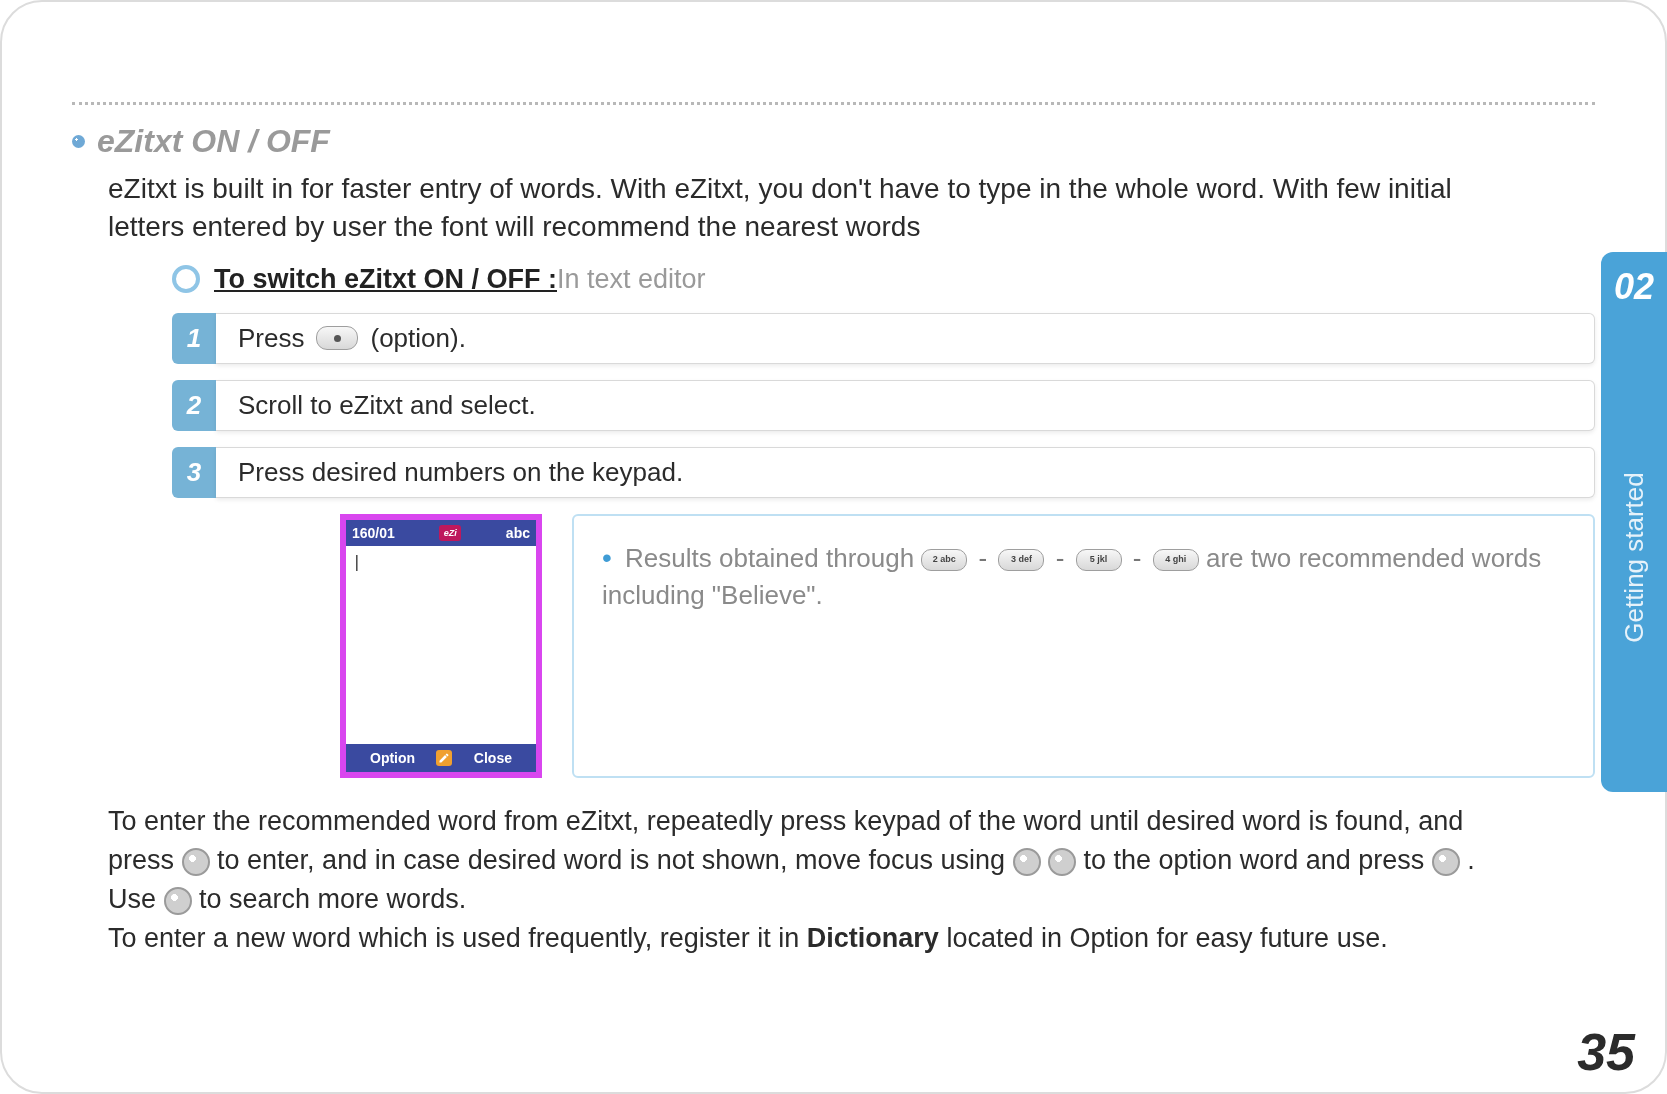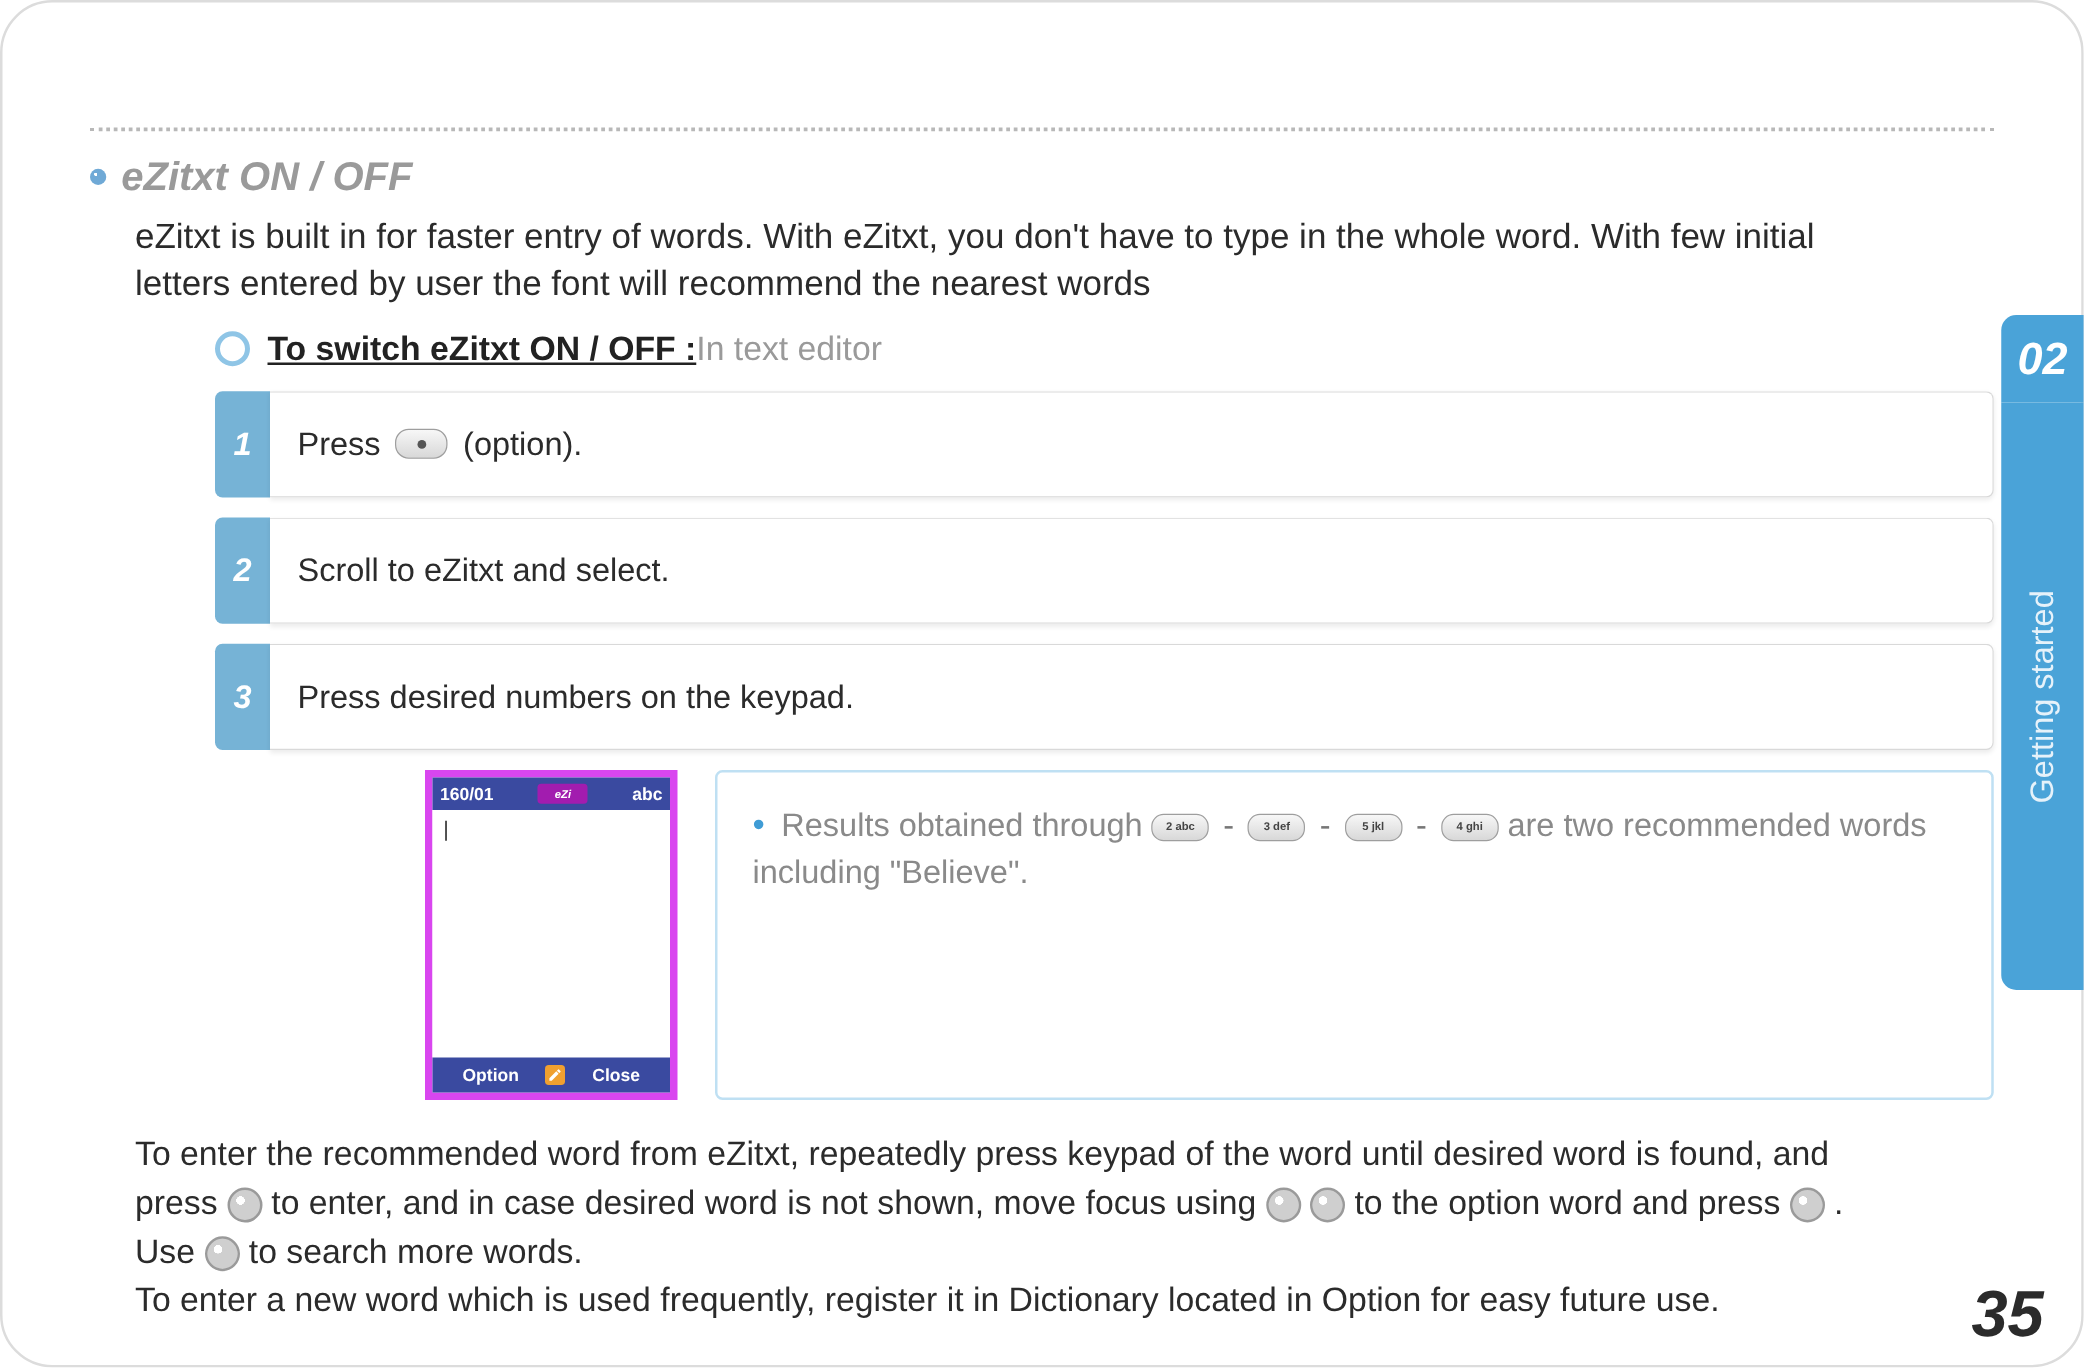--- a/index.html
+++ b/index.html
@@ -33,41 +33,41 @@
   .step{
     display:flex;align-items:stretch;margin-bottom:16px;
   }
   .step-num{
     width:44px;display:flex;align-items:center;justify-content:center;
     background:var(--step-blue);color:#fff;font-size:26px;font-weight:bold;
     border-radius:6px 0 0 6px;font-style:italic;
   }
   .step-body{
     flex:1;background:#fff;border:1px solid var(--border-gray);border-left:none;
-    border-radius:0 6px 6px 0;padding:26px 22px;font-size:26px;display:flex;align-items:center;gap:12px;
+    border-radius:0 6px 6px 0;padding:9px 22px;font-size:26px;display:flex;align-items:center;gap:12px;
     box-shadow:0 2px 4px rgba(0,0,0,0.08);
   }
   .option-key{
     display:inline-flex;align-items:center;justify-content:center;
     width:40px;height:22px;border-radius:11px;border:1px solid #9e9e9e;
     background:linear-gradient(#f7f7f7,#d8d8d8);font-size:8px;vertical-align:middle;
   }
   .option-key::after{content:"";width:7px;height:7px;border-radius:50%;background:#555}
 
   .demo-row{margin-left:168px;display:flex;gap:30px;margin-top:10px;}
   .phone{
     width:190px;height:252px;border:6px solid #d946ef;background:#fff;
     display:flex;flex-direction:column;
   }
   .phone-top{
     background:#3a4aa0;color:#fff;display:flex;align-items:center;font-family:Verdana,sans-serif;
     font-size:14px;font-weight:bold;padding:2px 6px;justify-content:space-between;height:22px;
   }
   .ph-mid{display:flex;align-items:center;gap:4px;}
-  .ez-badge{width:40px;height:16px;background:#a21caf;border-radius:3px;display:flex;align-items:center;justify-content:center;font-size:9px;font-style:italic}
+  .ez-badge{width:22px;height:16px;background:#be185d;border-radius:3px;display:flex;align-items:center;justify-content:center;font-size:9px;font-style:italic}
   .phone-screen{flex:1;background:#fff;padding:6px;font-family:monospace;font-size:16px;color:#333}
   .phone-bottom{
     background:#3a4aa0;color:#fff;display:flex;align-items:center;justify-content:space-between;
     font-family:Verdana,sans-serif;font-size:14px;font-weight:bold;padding:2px 24px;height:24px;
   }
   .pencil{width:16px;height:16px;background:#f0a030;border-radius:3px;display:flex;align-items:center;justify-content:center;}
   .pencil svg{width:12px;height:12px}
 
   .note-box{
     flex:1;border:2px solid #bfe0f3;border-radius:6px;background:#fff;
@@ -81,21 +81,21 @@
     vertical-align:middle;
   }
   .sep{color:#777;margin:0 4px;}
 
   .para{font-size:27px;line-height:1.45;margin:24px 0 0 36px;max-width:1400px;}
   .ring-button{
     display:inline-block;width:28px;height:28px;border-radius:50%;vertical-align:middle;
     background:radial-gradient(circle at 35% 35%,#fff 0 15%,#cfcfcf 16% 100%);
     border:2px solid #9a9a9a;box-sizing:border-box;
   }
-  .bold{font-weight:normal;}
+  .bold{font-weight:bold;}
 
   .side-tab{
     position:absolute;right:-2px;top:250px;width:66px;height:540px;
   }
   .tab-top{
     width:66px;height:70px;background:var(--tab-blue);border-radius:12px 0 0 0;
     color:#fff;display:flex;align-items:center;justify-content:center;
     font-size:36px;font-weight:bold;font-style:italic;
   }
   .tab-body{

